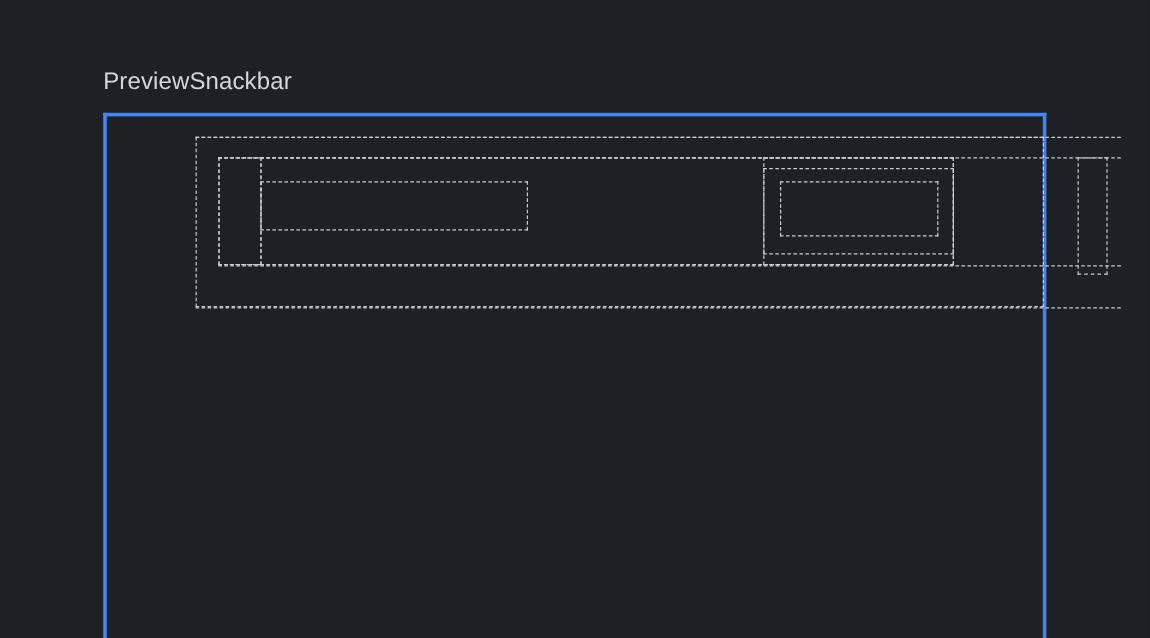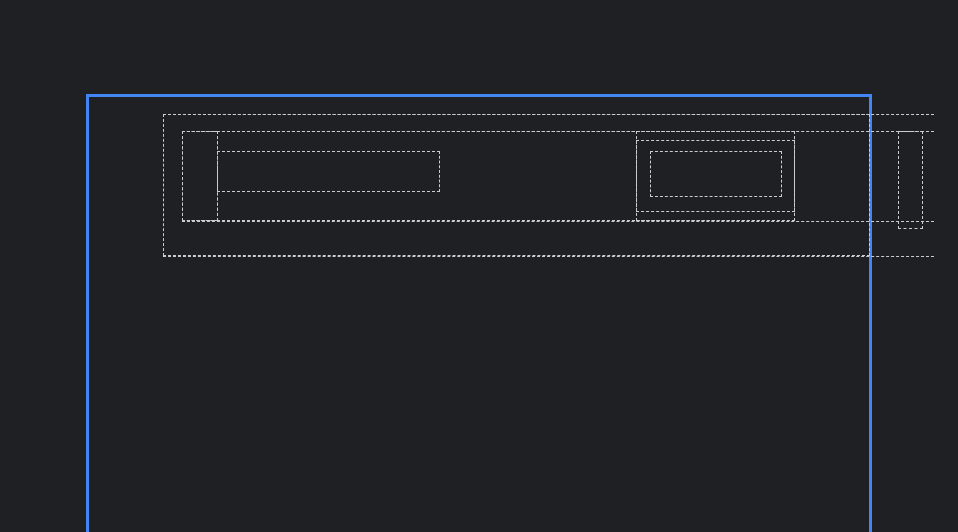--- a/index.html
+++ b/index.html
@@ -162,20 +162,21 @@
     left: 163px;
     top: 256px;
     width: 771px;
   }
 </style>
 </head>
 <body>
 
 <div id="canvas">
 
+  <div class="preview-title">PreviewSnackbar</div>
 
   <div class="preview-surface"></div>
 
   <div class="preview-frame"></div>
 
   <div class="guide-line guide-top"></div>
   <div class="guide-line guide-mid"></div>
   <div class="guide-line guide-snackbar-bottom"></div>
   <div class="guide-line guide-bottom"></div>
 

